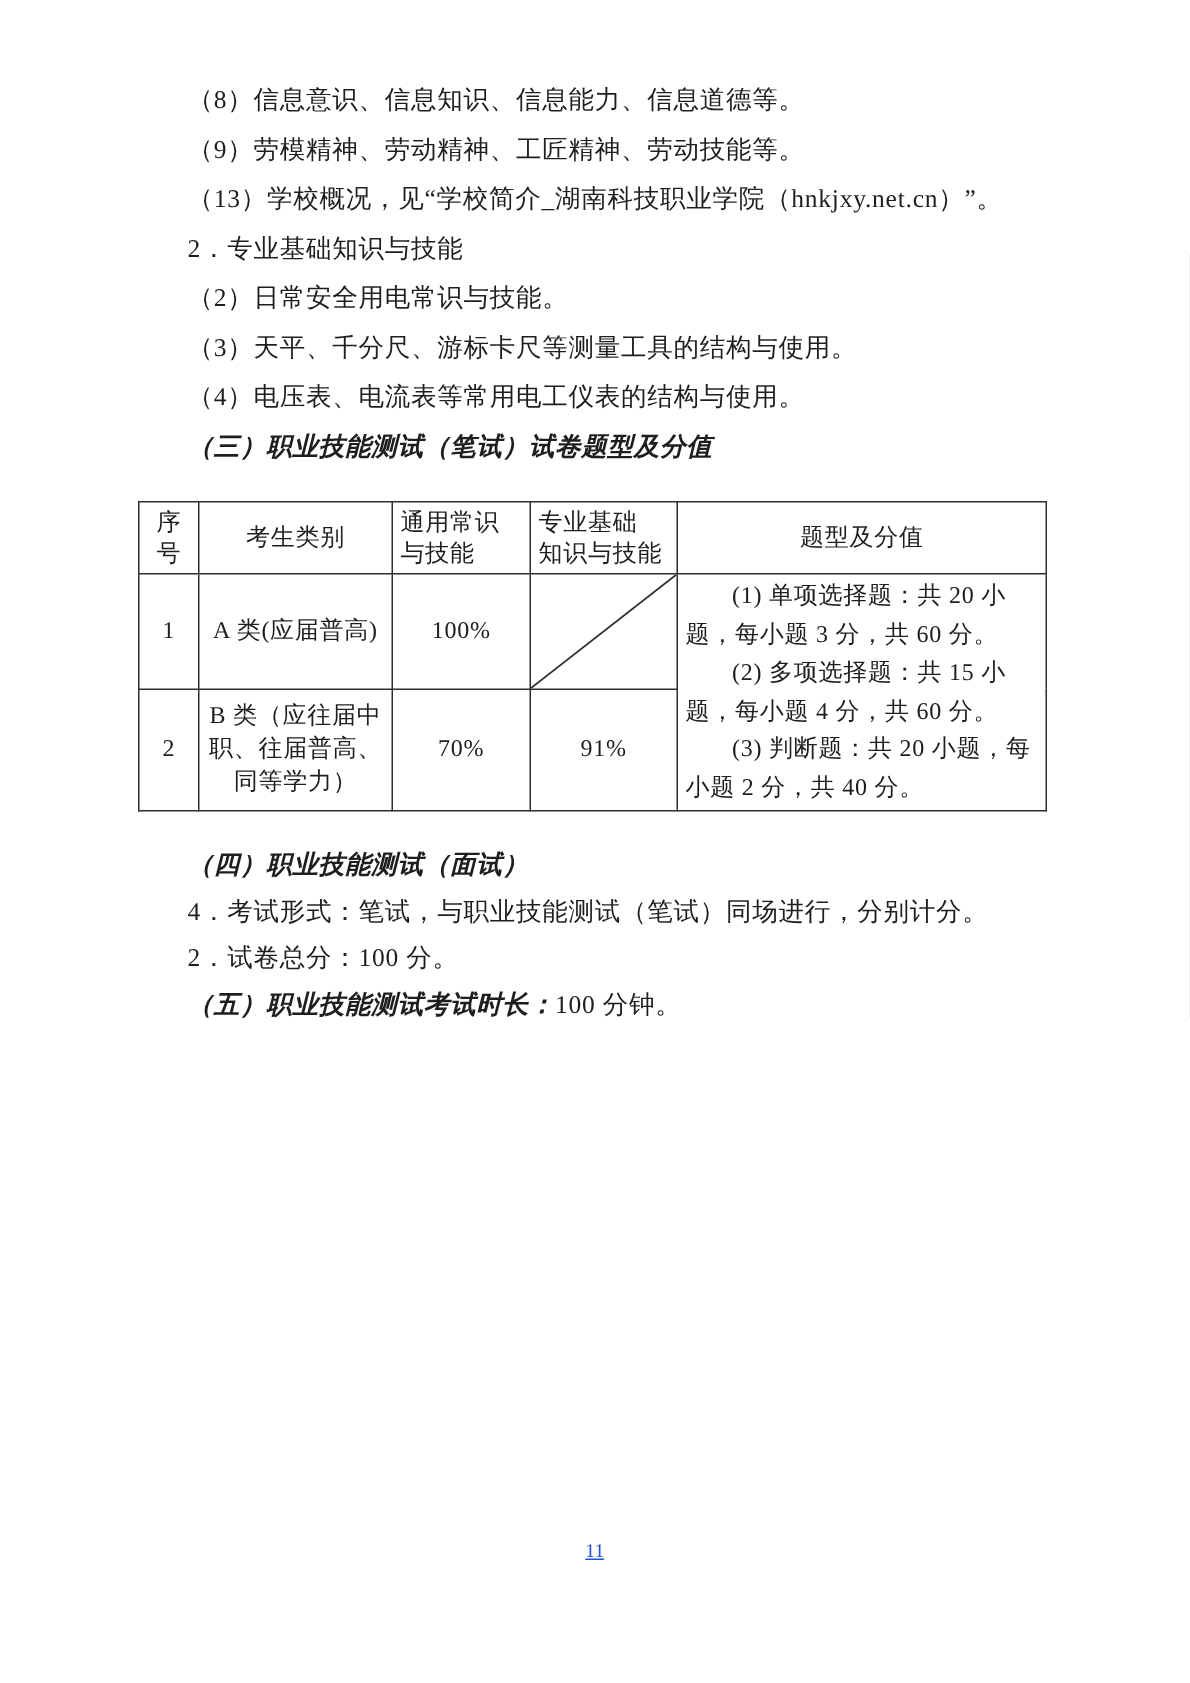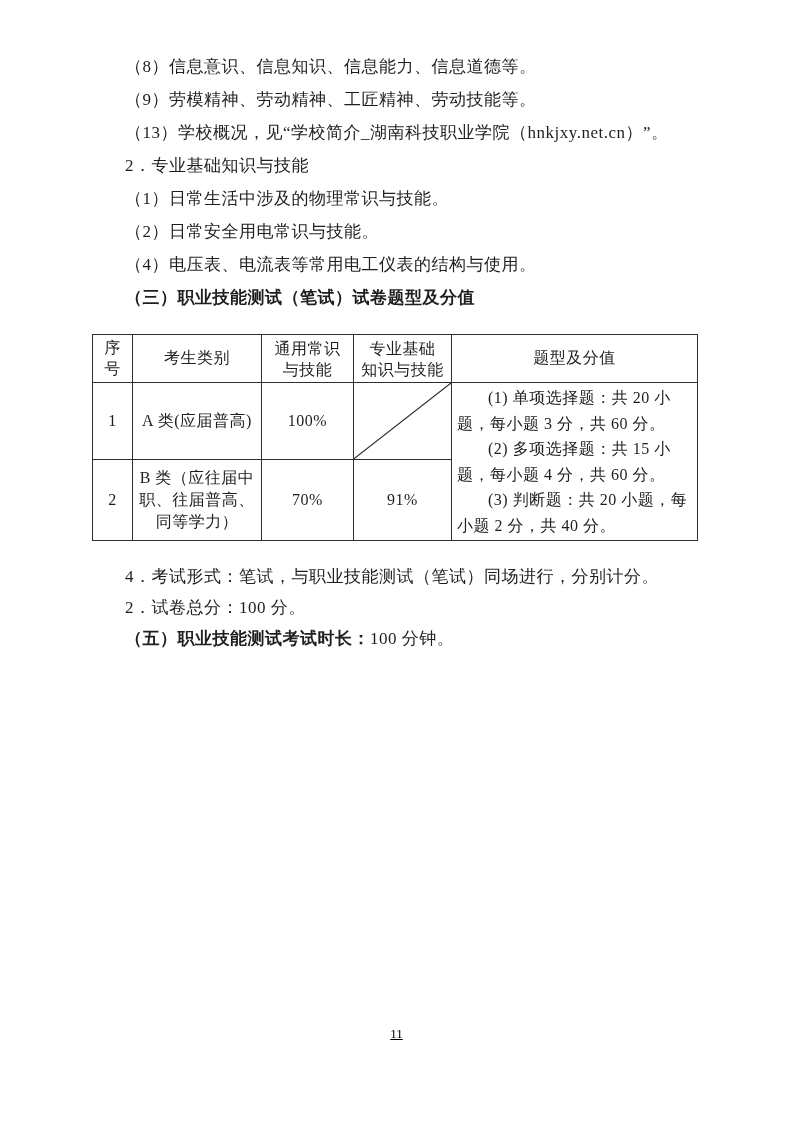--- a/index.html
+++ b/index.html
@@ -13,40 +13,40 @@
     overflow:hidden;
   }
   .content { padding:50px 84px 0 92px; }
   .para {
     font-size:17px;
     height:33px; line-height:33px;
     text-indent:33px;
     white-space:nowrap;
     letter-spacing:0.5px;
   }
-  .heading { font-weight:bold; }
+  .heading { font-weight:bold;font-style:italic; }
 
   table.exam {
     border-collapse:collapse;
     table-layout:fixed;
     width:605px;
     margin-top:20px;
     font-size:16px;
   }
   table.exam td {
     border:1px solid #2e2e2e;
     padding:2px 5px;
     vertical-align:middle;
     letter-spacing:0.5px;
   }
   tr.hdr { height:48px; }
   tr.r1  { height:67px; }
   tr.r2  { height:69px; }
   td.c   { text-align:center; }
-  td.pre { white-space:pre-line; text-align:center; line-height:21px; }
+  td.pre { white-space:pre-line; text-align:left; line-height:21px; }
   td.cat { text-align:center; line-height:22px; padding-left:6px; }
   td.diagcell { position:relative; padding:0; }
   td.diagcell svg { position:absolute; left:0; top:0; width:100%; height:100%; display:block; }
   td.types { vertical-align:middle; padding:3px 7px; }
   td.types p {
     margin:0;
     font-size:16px;
     line-height:25.5px;
     text-indent:31px;
     letter-spacing:0.5px;
@@ -58,36 +58,36 @@
     text-indent:33px;
     white-space:nowrap;
     letter-spacing:0.5px;
   }
   .pageno {
     position:absolute;
     top:1026px; left:0;
     width:100%;
     text-align:center;
     font-size:13px;
-    color:#000000;
+    color:#1d4ed8;
     text-decoration:underline;
   }
 </style>
 </head>
 <body>
 
 <div class="page">
   <div class="content">
 
     <div class="para">（8）信息意识、信息知识、信息能力、信息道德等。</div>
     <div class="para">（9）劳模精神、劳动精神、工匠精神、劳动技能等。</div>
     <div class="para">（13）学校概况，见“学校简介_湖南科技职业学院（hnkjxy.net.cn）”。</div>
     <div class="para">2．专业基础知识与技能</div>
-    <div class="para">（1）日常生活中涉及的物理常识与技能。</div>
     <div class="para">（2）日常安全用电常识与技能。</div>
+    <div class="para">（3）天平、千分尺、游标卡尺等测量工具的结构与使用。</div>
     <div class="para">（4）电压表、电流表等常用电工仪表的结构与使用。</div>
 
     <div class="para heading">（三）职业技能测试（笔试）试卷题型及分值</div>
 
     <table class="exam">
       <colgroup>
         <col style="width:40px">
         <col style="width:129px">
         <col style="width:92px">
         <col style="width:98px">
@@ -121,20 +121,21 @@
         <tr class="r2">
           <td class="c">2</td>
           <td class="cat">B 类（应往届中职、往届普高、同等学力）</td>
           <td class="c">70%</td>
           <td class="c">91%</td>
         </tr>
       </tbody>
     </table>
 
     <div class="sec4">
+      <div class="para2 heading">（四）职业技能测试（面试）</div>
       <div class="para2">4．考试形式：笔试，与职业技能测试（笔试）同场进行，分别计分。</div>
       <div class="para2">2．试卷总分：100 分。</div>
       <div class="para2"><span class="heading">（五）职业技能测试考试时长：</span><span>100 分钟。</span></div>
     </div>
 
   </div>
 
   <div class="pageno">11</div>
 </div>
 

